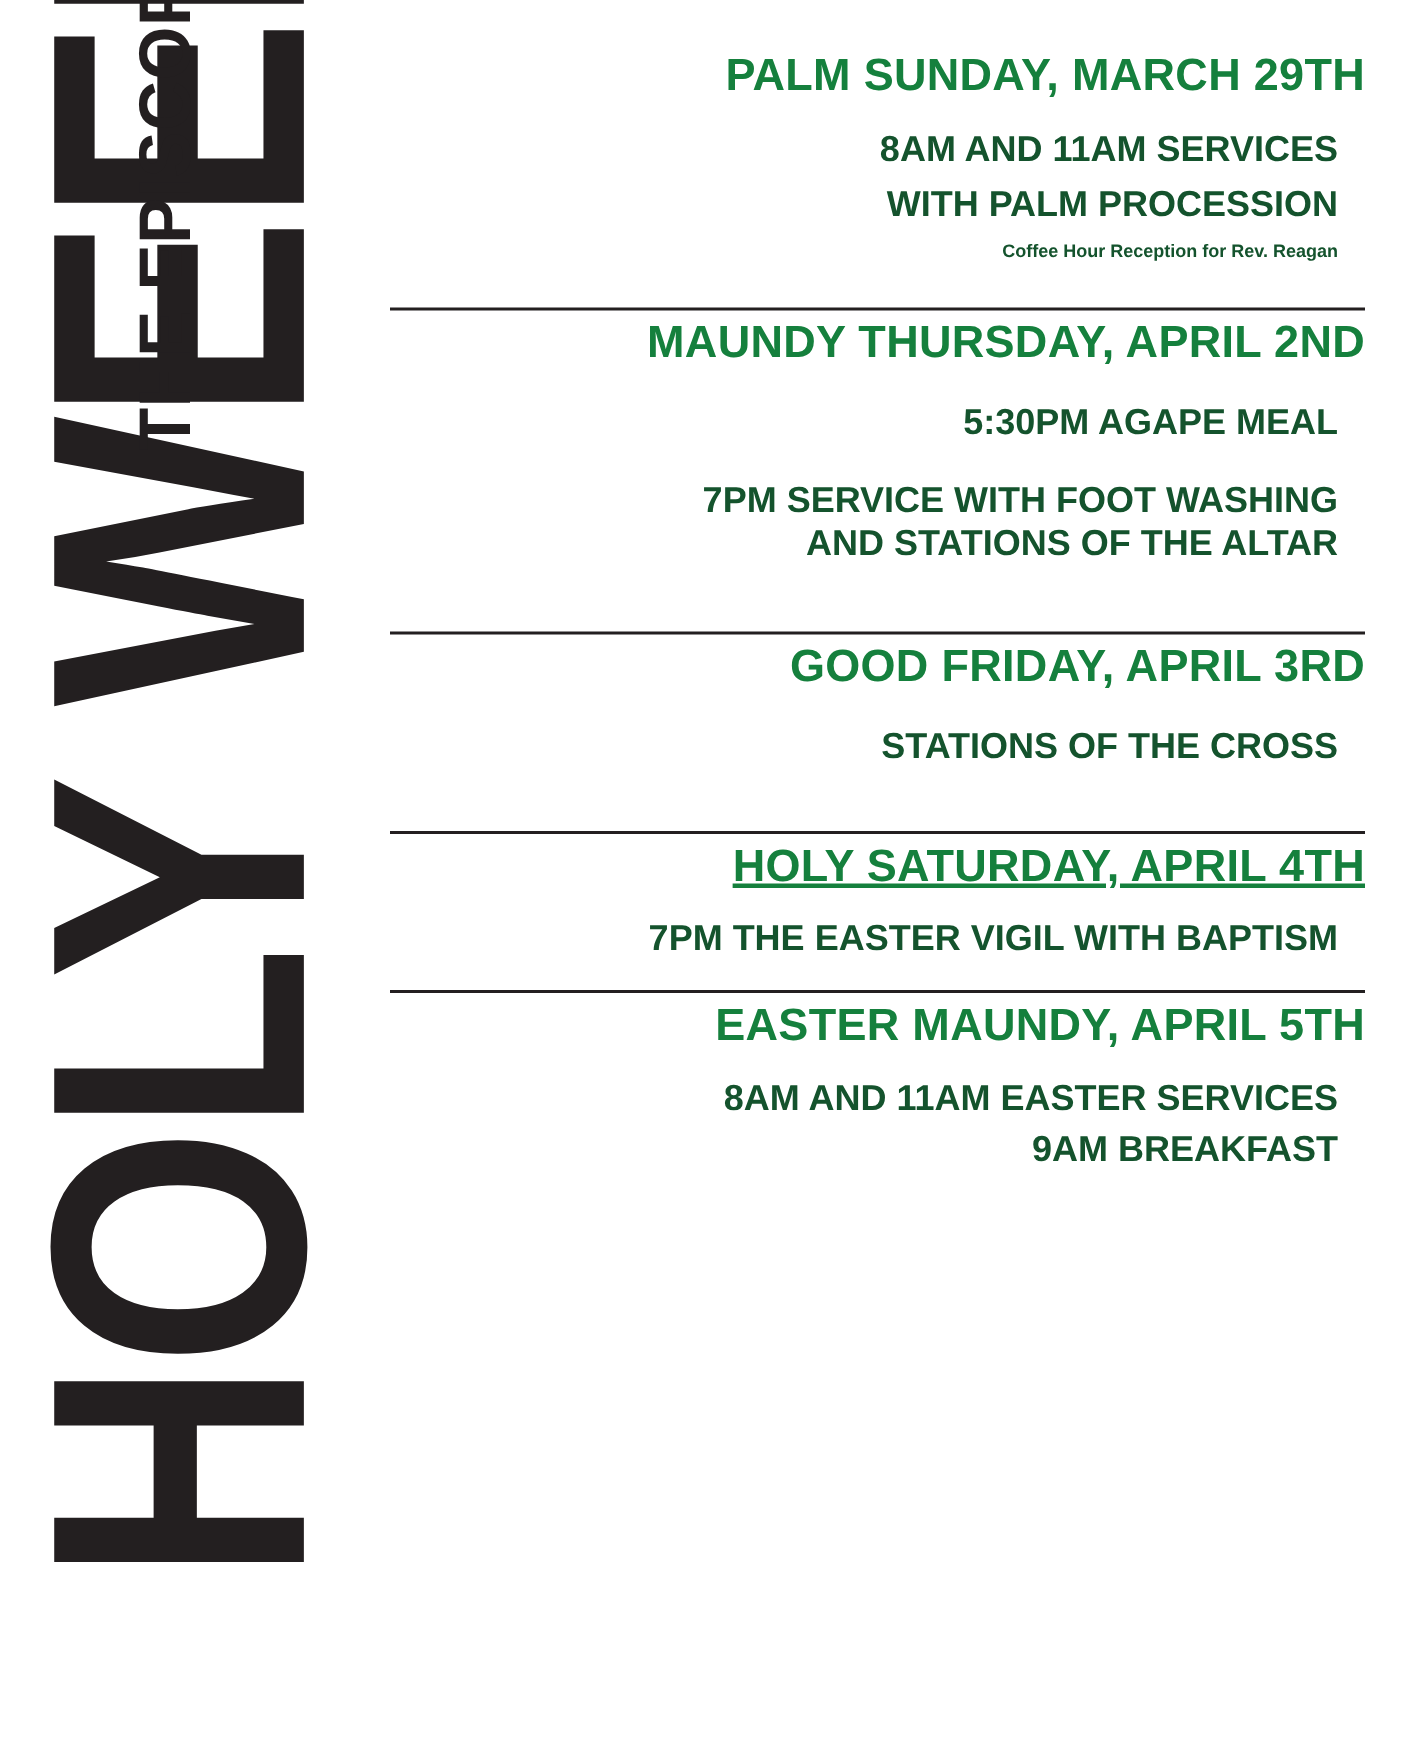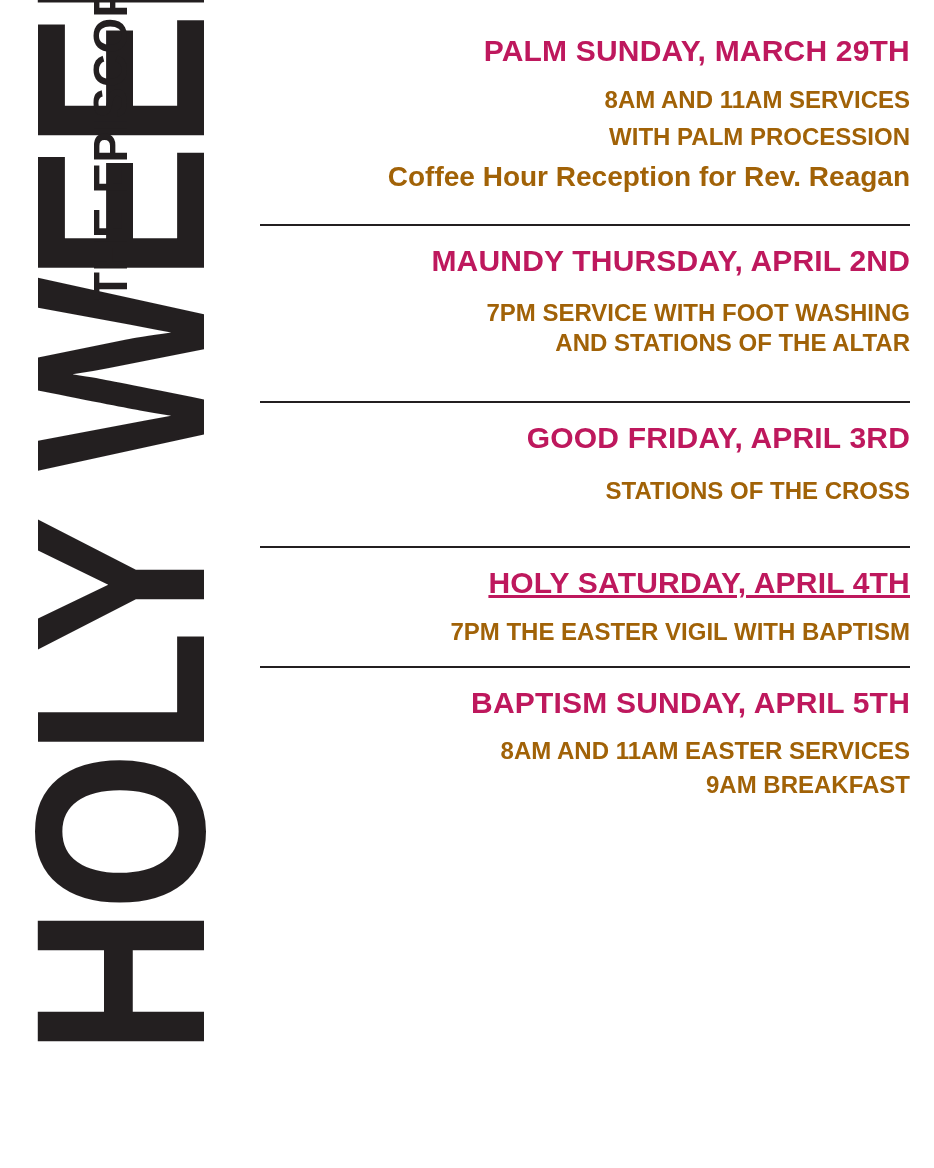--- a/index.html
+++ b/index.html
@@ -85,43 +85,43 @@
     text-align: right;
   }
 
   .event {
     padding: 0 0 6px 0;
   }
 
   .event + .event {
     border-top: 2px solid #231f20;
     margin-top: 14px;
-    padding-top: 18px;
+    padding-top: 5px;
   }
 
   .event-title {
     font-size: 30px;
     font-weight: 700;
     letter-spacing: 0.2px;
     line-height: 1.12;
     margin: 0 0 16px 0;
-    color: #be185d;
+    color: #15803d;
   }
 
   .event-line {
     font-size: 24px;
     font-weight: 700;
     line-height: 1.16;
-    margin: 0 0 12px 0;
-    color: #a16207;
+    margin: 0 18px 12px 0;
+    color: #14532d;
   }
   .event-line:last-child { margin-bottom: 0; }
 
   .event-line.small {
-    font-size: 28px;
+    font-size: 12px;
     font-weight: 700;
   }
 
   
   .ev-palm .event-title { margin-bottom: 18px; }
   .ev-palm .event-line { margin-bottom: 10px; }
   .ev-maundy .event-title { margin-bottom: 22px; }
   .ev-maundy .event-line { margin-bottom: 24px; }
   .ev-good .event-title { margin-bottom: 22px; }
   .ev-good .event-line { margin-bottom: 22px; }
@@ -147,34 +147,35 @@
 
     <div class="event ev-palm">
       <div class="event-title">PALM SUNDAY, MARCH 29TH</div>
       <div class="event-line">8AM AND 11AM SERVICES</div>
       <div class="event-line">WITH PALM PROCESSION</div>
       <div class="event-line small">Coffee Hour Reception for Rev. Reagan</div>
     </div>
 
     <div class="event ev-maundy">
       <div class="event-title">MAUNDY THURSDAY, APRIL 2ND</div>
+      <div class="event-line">5:30PM  AGAPE MEAL</div>
       <div class="event-line" style="margin-bottom:2px;">7PM  SERVICE WITH FOOT WASHING</div>
       <div class="event-line">AND STATIONS OF THE ALTAR</div>
     </div>
 
     <div class="event ev-good">
       <div class="event-title">GOOD FRIDAY, APRIL 3RD</div>
       <div class="event-line">STATIONS OF THE CROSS</div>
     </div>
 
     <div class="event ev-saturday">
       <div class="event-title">HOLY SATURDAY, APRIL 4TH</div>
       <div class="event-line">7PM   THE EASTER VIGIL WITH BAPTISM</div>
     </div>
 
     <div class="event ev-easter">
-      <div class="event-title">BAPTISM SUNDAY, APRIL 5TH</div>
+      <div class="event-title">EASTER MAUNDY, APRIL 5TH</div>
       <div class="event-line">8AM AND 11AM  EASTER SERVICES</div>
       <div class="event-line">9AM BREAKFAST</div>
     </div>
 
   </div>
 </div>
 
 </body></html>

